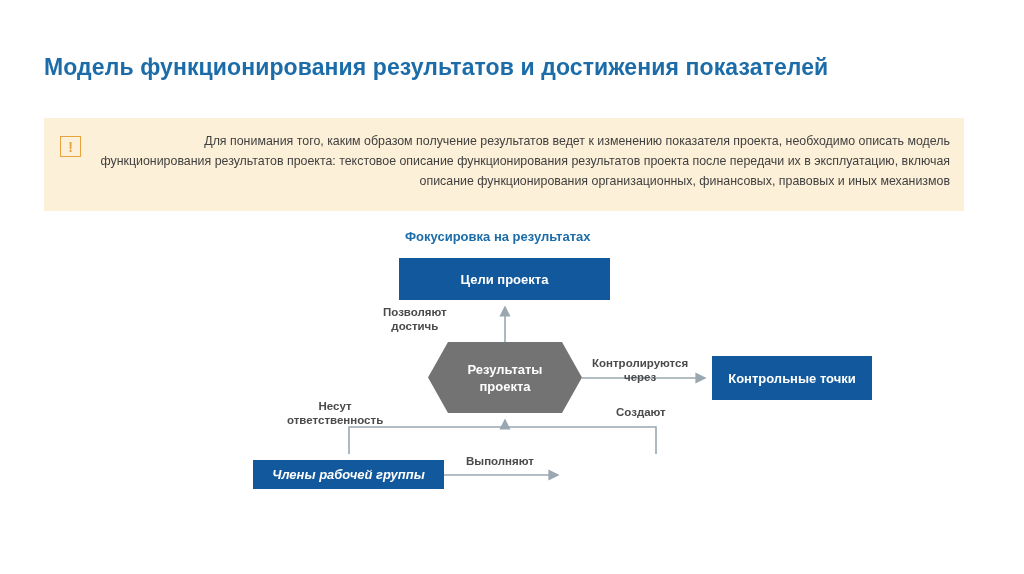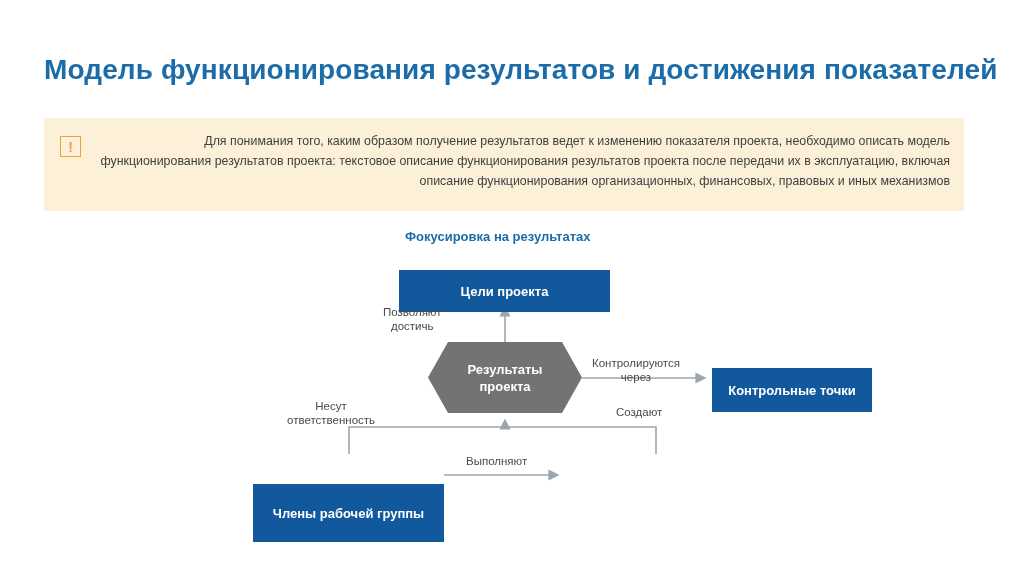--- a/index.html
+++ b/index.html
@@ -17,21 +17,21 @@
   .slide {
     position: relative;
     width: 1024px;
     height: 574px;
     background: #ffffff;
   }
   .page-title {
     position: absolute;
     left: 44px;
     top: 54px;
-    font-size: 28px;
+    font-size: 23px;
     color: #1b6ca8;
     font-weight: bold;
     letter-spacing: 0.1px;
     white-space: nowrap;
   }
   .callout {
     position: absolute;
     left: 44px;
     top: 118px;
     width: 920px;
@@ -82,39 +82,39 @@
   .box {
     position: absolute;
     background: #12589c;
     color: #ffffff;
     font-size: 13px;
     font-weight: bold;
     display: flex;
     align-items: center;
     justify-content: center;
     text-align: center;
-    margin-top: 12px;
   }
   .box-goals {
     left: 399px;
     top: 43px;
     width: 211px;
     height: 42px;
   }
   .box-control-points {
     left: 712px;
     top: 141px;
     width: 160px;
     height: 44px;
   }
   .box-members {
     left: 253px;
-    top: 257px;
+    top: 245px;
     width: 191px;
-    height: 58px;
+    height: 29px;
+    font-style: italic;
   }
   .box-works {
     left: 565px;
     top: 239px;
     width: 183px;
     height: 42px;
   }
   .hexagon {
     position: absolute;
     left: 428px;
@@ -133,20 +133,21 @@
     line-height: 17px;
     clip-path: polygon(13% 0%, 87% 0%, 100% 50%, 87% 100%, 13% 100%, 0% 50%);
   }
   .edge-label {
     position: absolute;
     font-size: 11.5px;
     color: #4a4a4a;
     line-height: 14px;
     text-align: center;
     white-space: nowrap;
+    font-weight: bold;
   }
   .lbl-allow {
     left: 383px;
     top: 90px;
   }
   .lbl-controlled {
     left: 592px;
     top: 117px;
     margin-top: 24px;
   }

